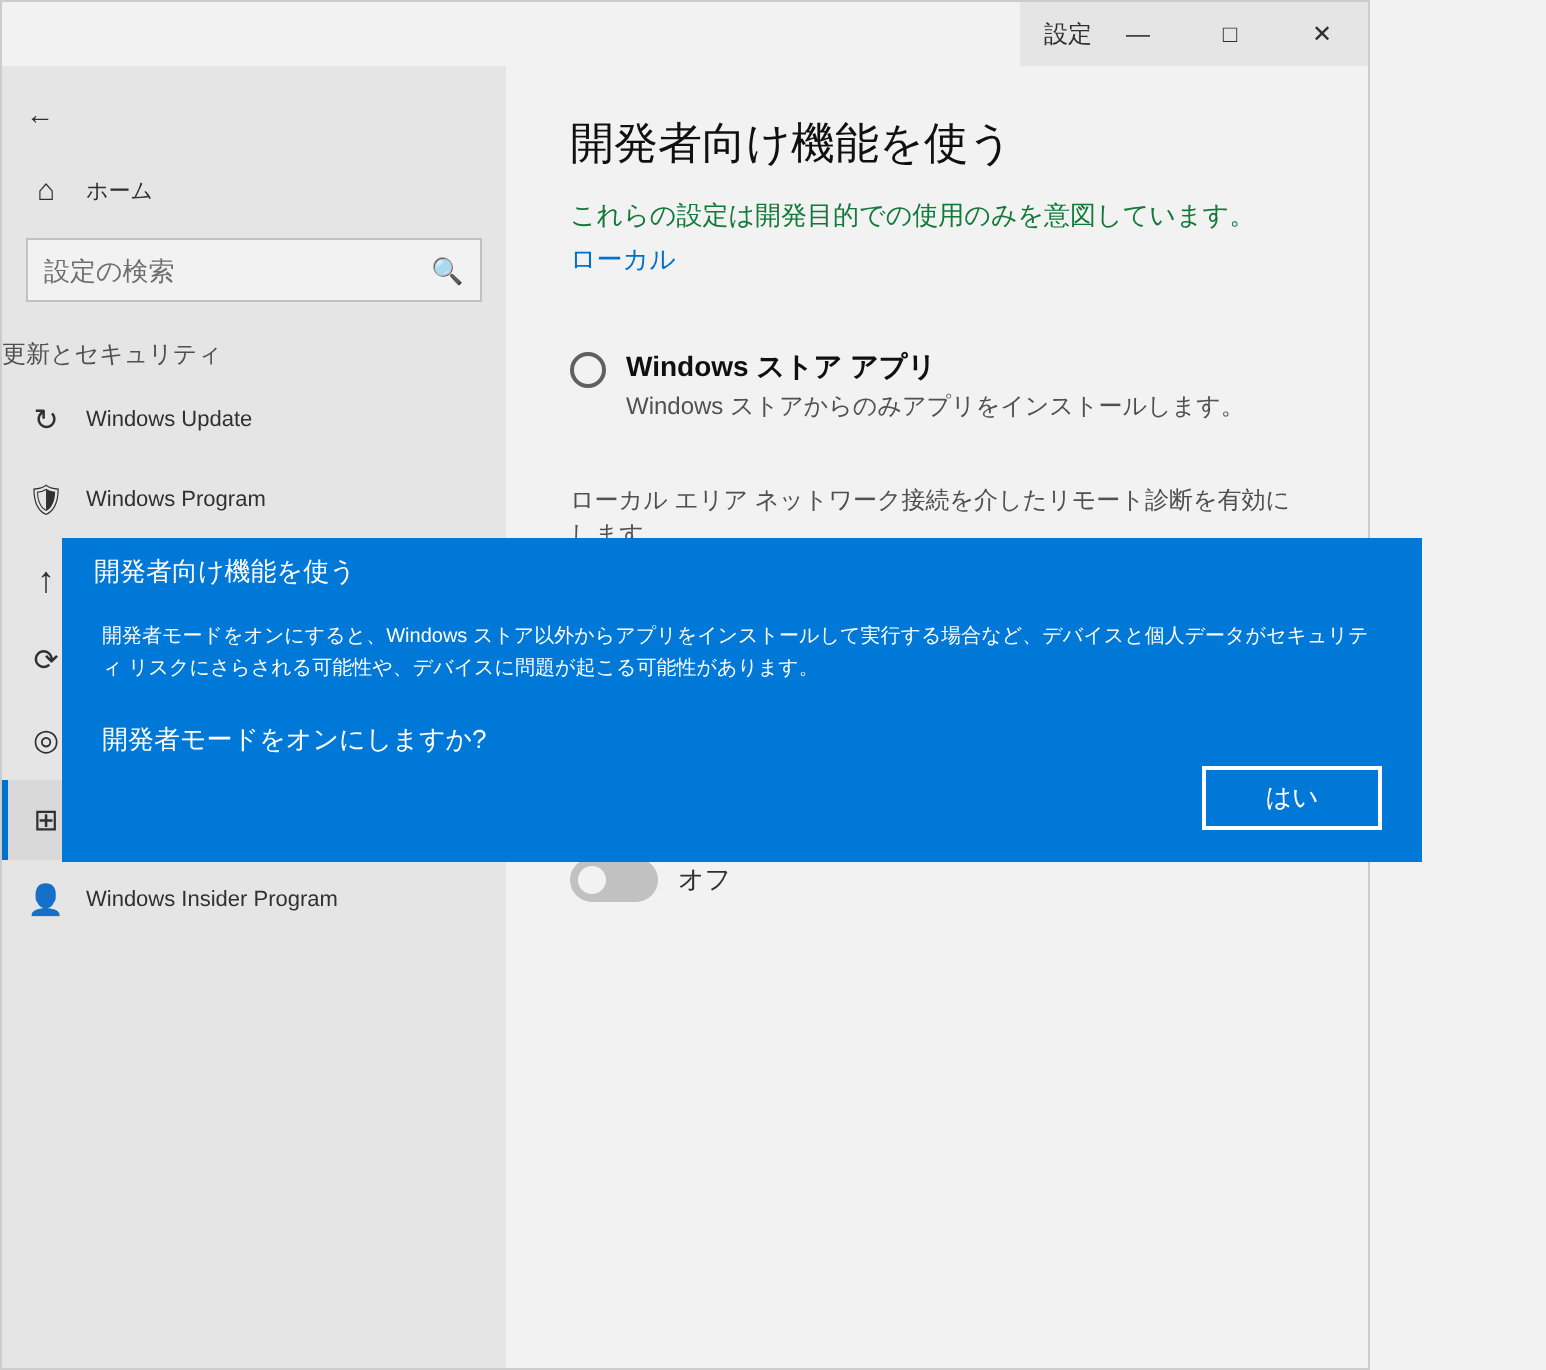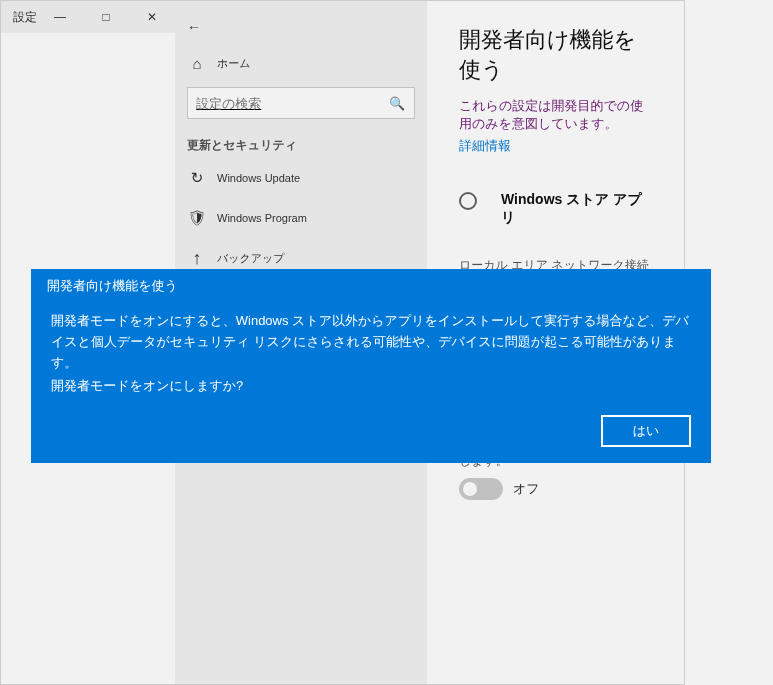--- a/index.html
+++ b/index.html
@@ -10,23 +10,24 @@
       width: 773px;
       height: 685px;
       overflow: hidden;
     }
 
     .window {
       width: 685px;
       height: 685px;
       background: #fff;
       display: flex;
-      flex-direction: row;
+      flex-direction: column;
       border: 1px solid #ccc;
       position: relative;
+      align-items: flex-end;
     }
 
     
     .title-bar {
       height: 32px;
       background: #f2f2f2;
       display: flex;
       align-items: center;
       justify-content: space-between;
       padding: 0 0 0 12px;
@@ -106,32 +107,31 @@
       height: 32px;
       padding: 0 8px;
     }
     .search-input {
       border: none;
       outline: none;
       font-size: 13px;
       flex: 1;
       background: transparent;
       font-family: inherit;
-      text-decoration: underline;
     }
     .search-icon-wrap {
       color: #555;
       font-size: 13px;
     }
 
     .section-label {
-      padding: 12px 12px 4px 12px;
+      padding: 12px 12px 4px 0;
       font-size: 12px;
       color: #555;
-      font-weight: 700;
+      font-weight: 400;
     }
 
     .nav-item {
       display: flex;
       align-items: center;
       padding: 8px 12px;
       gap: 10px;
       cursor: pointer;
       height: 40px;
     }
@@ -167,41 +167,41 @@
 
     .page-title {
       font-size: 22px;
       font-weight: 300;
       color: #111;
       margin-bottom: 12px;
     }
 
     .page-desc {
       font-size: 13px;
-      color: #701a75;
+      color: #15803d;
       margin-bottom: 4px;
     }
 
     .page-link {
       font-size: 13px;
       color: #0078d7;
       text-decoration: none;
       cursor: pointer;
       margin-bottom: 20px;
       display: inline-block;
     }
 
     .radio-section {
       margin-top: 16px;
     }
 
     .radio-item {
       display: flex;
       align-items: flex-start;
-      gap: 24px;
+      gap: 10px;
       margin-bottom: 12px;
     }
 
     .radio-circle {
       width: 18px;
       height: 18px;
       border: 2px solid #666;
       border-radius: 50%;
       flex-shrink: 0;
       margin-top: 1px;
@@ -293,30 +293,30 @@
       color: #fff;
       font-weight: 400;
     }
 
     .dialog-body {
       padding: 12px 20px 16px 20px;
       background: #0078d7;
     }
 
     .dialog-message {
-      font-size: 13px;
+      font-size: 10px;
       color: #fff;
       line-height: 1.6;
+      margin-bottom: 18px;
+    }
+
+    .dialog-question {
+      font-size: 13px;
+      color: #fff;
       margin-bottom: 4px;
-    }
-
-    .dialog-question {
-      font-size: 13px;
-      color: #fff;
-      margin-bottom: 20px;
     }
 
     .dialog-buttons {
       display: flex;
       justify-content: flex-end;
       gap: 10px;
     }
 
     .dialog-btn {
       min-width: 90px;
@@ -408,28 +408,29 @@
       <div class="nav-item">
         <div class="nav-icon">👤</div>
         <span class="nav-label">Windows Insider Program</span>
       </div>
 
     </div>
 
     <div class="content">
       <h1 class="page-title">開発者向け機能を使う</h1>
       <p class="page-desc">これらの設定は開発目的での使用のみを意図しています。</p>
-      <a class="page-link">詳細情報</a>
+      <a class="page-link">ローカル</a>
 
       <div class="radio-section">
 
         <div class="radio-item">
           <div class="radio-circle"></div>
           <div>
             <div class="radio-label">Windows ストア アプリ</div>
+            <div class="radio-desc">Windows ストアからのみアプリをインストールします。</div>
           </div>
         </div>
 
       </div>
 
       
       <div class="sub-section">
         <p class="sub-desc">ローカル エリア ネットワーク接続を介したリモート診断を有効にします。</p>
         <div class="toggle-row">
           <div class="toggle">

